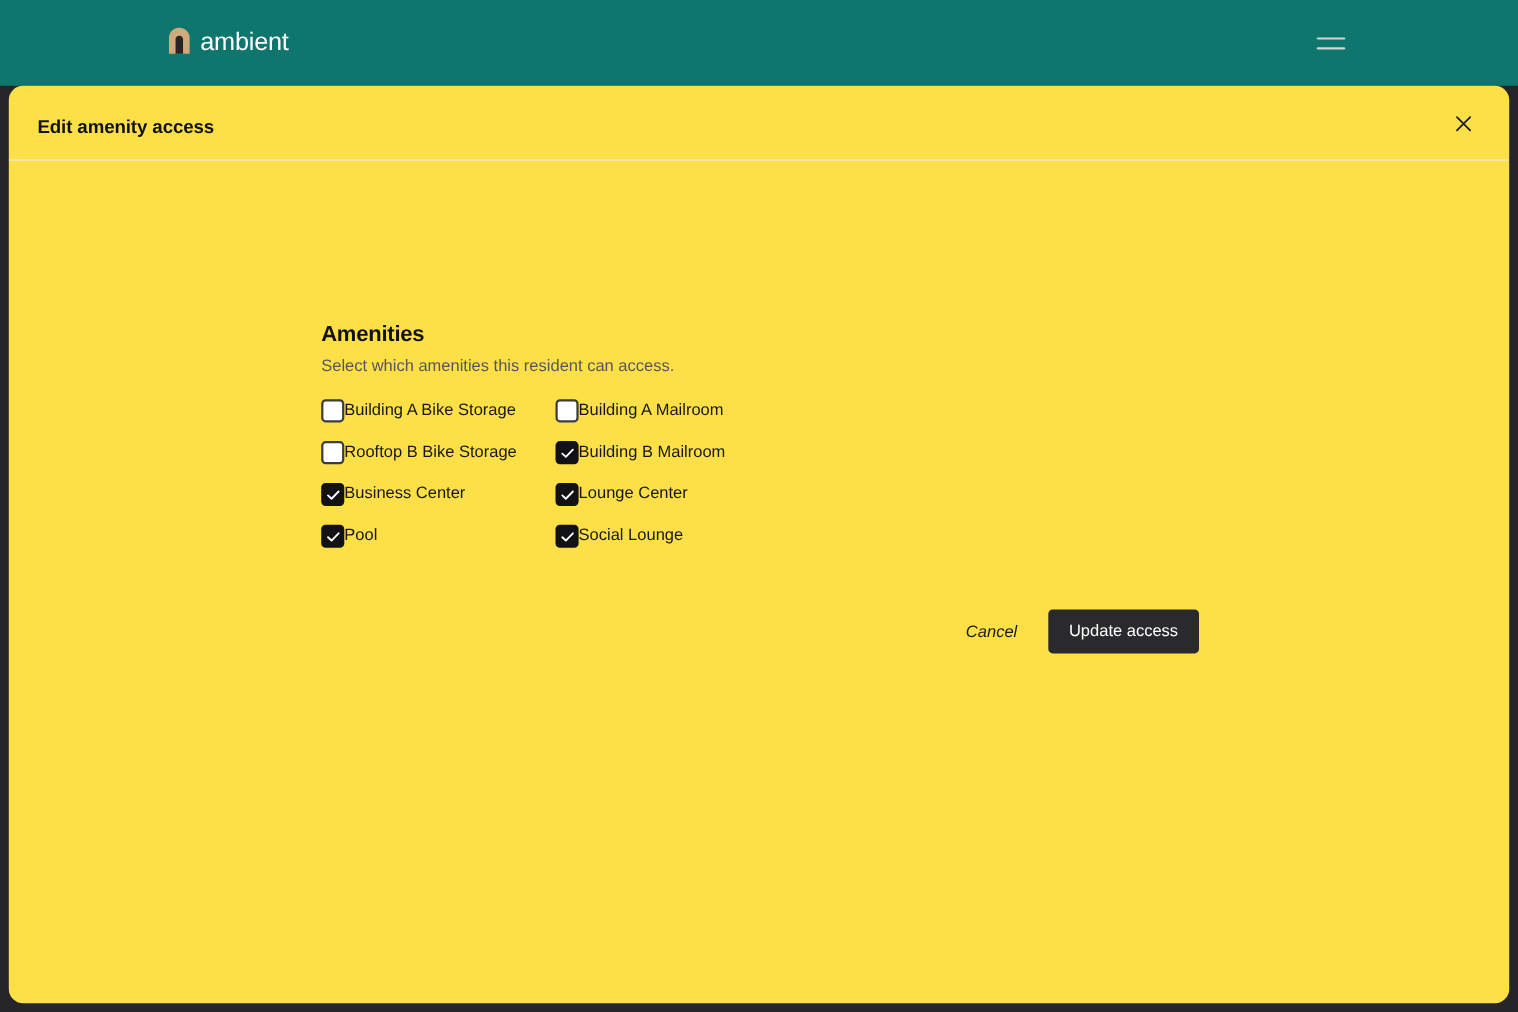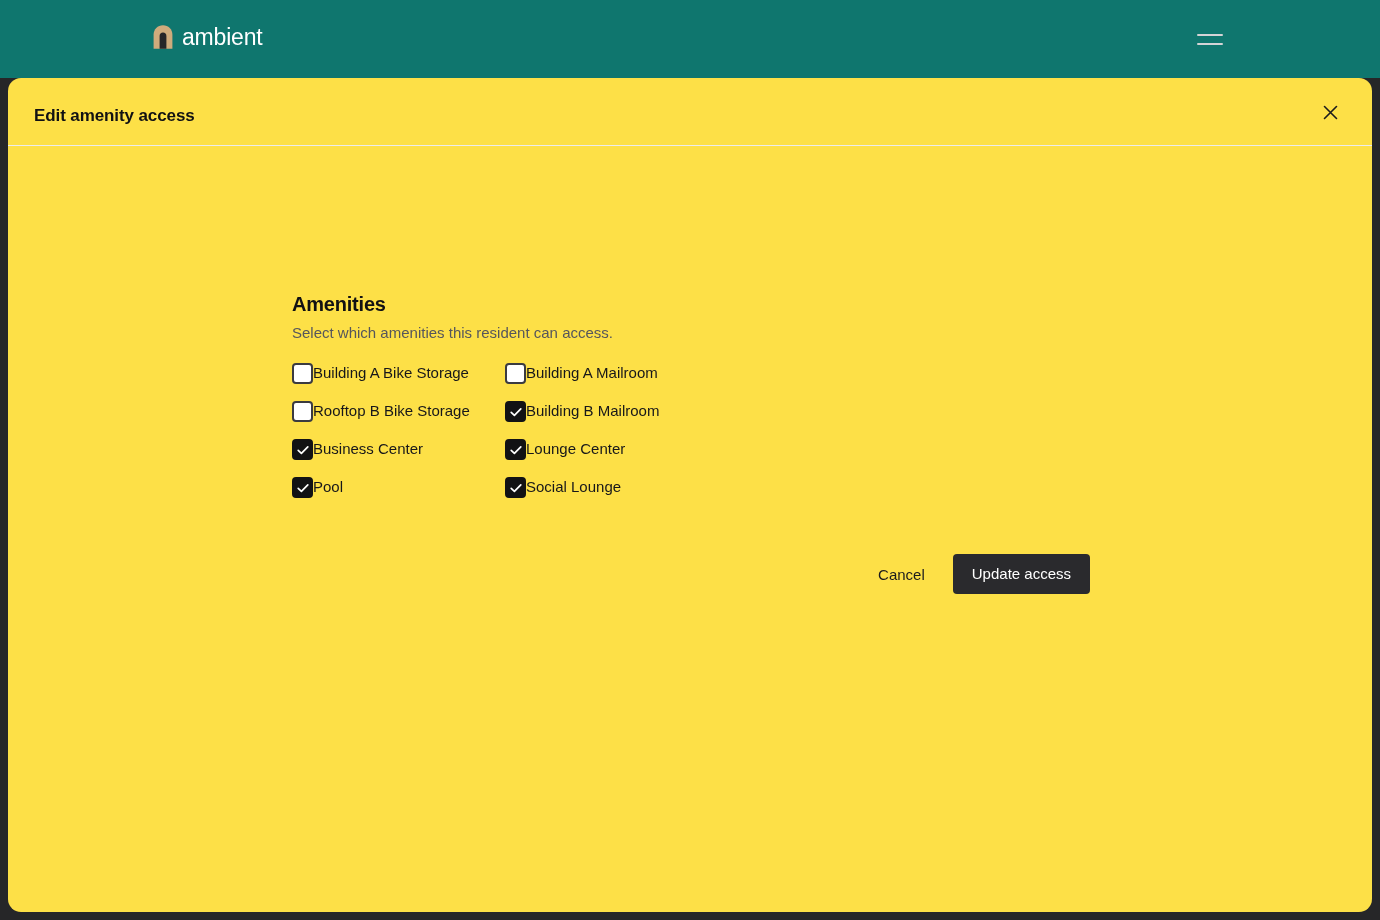--- a/index.html
+++ b/index.html
@@ -195,20 +195,21 @@
   }
 
   .btn-cancel {
     background: none;
     border: none;
     font-family: inherit;
     font-size: 15px;
     color: #1b1b1d;
     padding: 8px 8px;
     cursor: pointer;
+    font-style: italic;
   }
 
   .btn-primary {
     background: #2a2a2d;
     border: none;
     font-family: inherit;
     font-size: 15px;
     color: #ffffff;
     padding: 11px 19px;
     border-radius: 4px;

